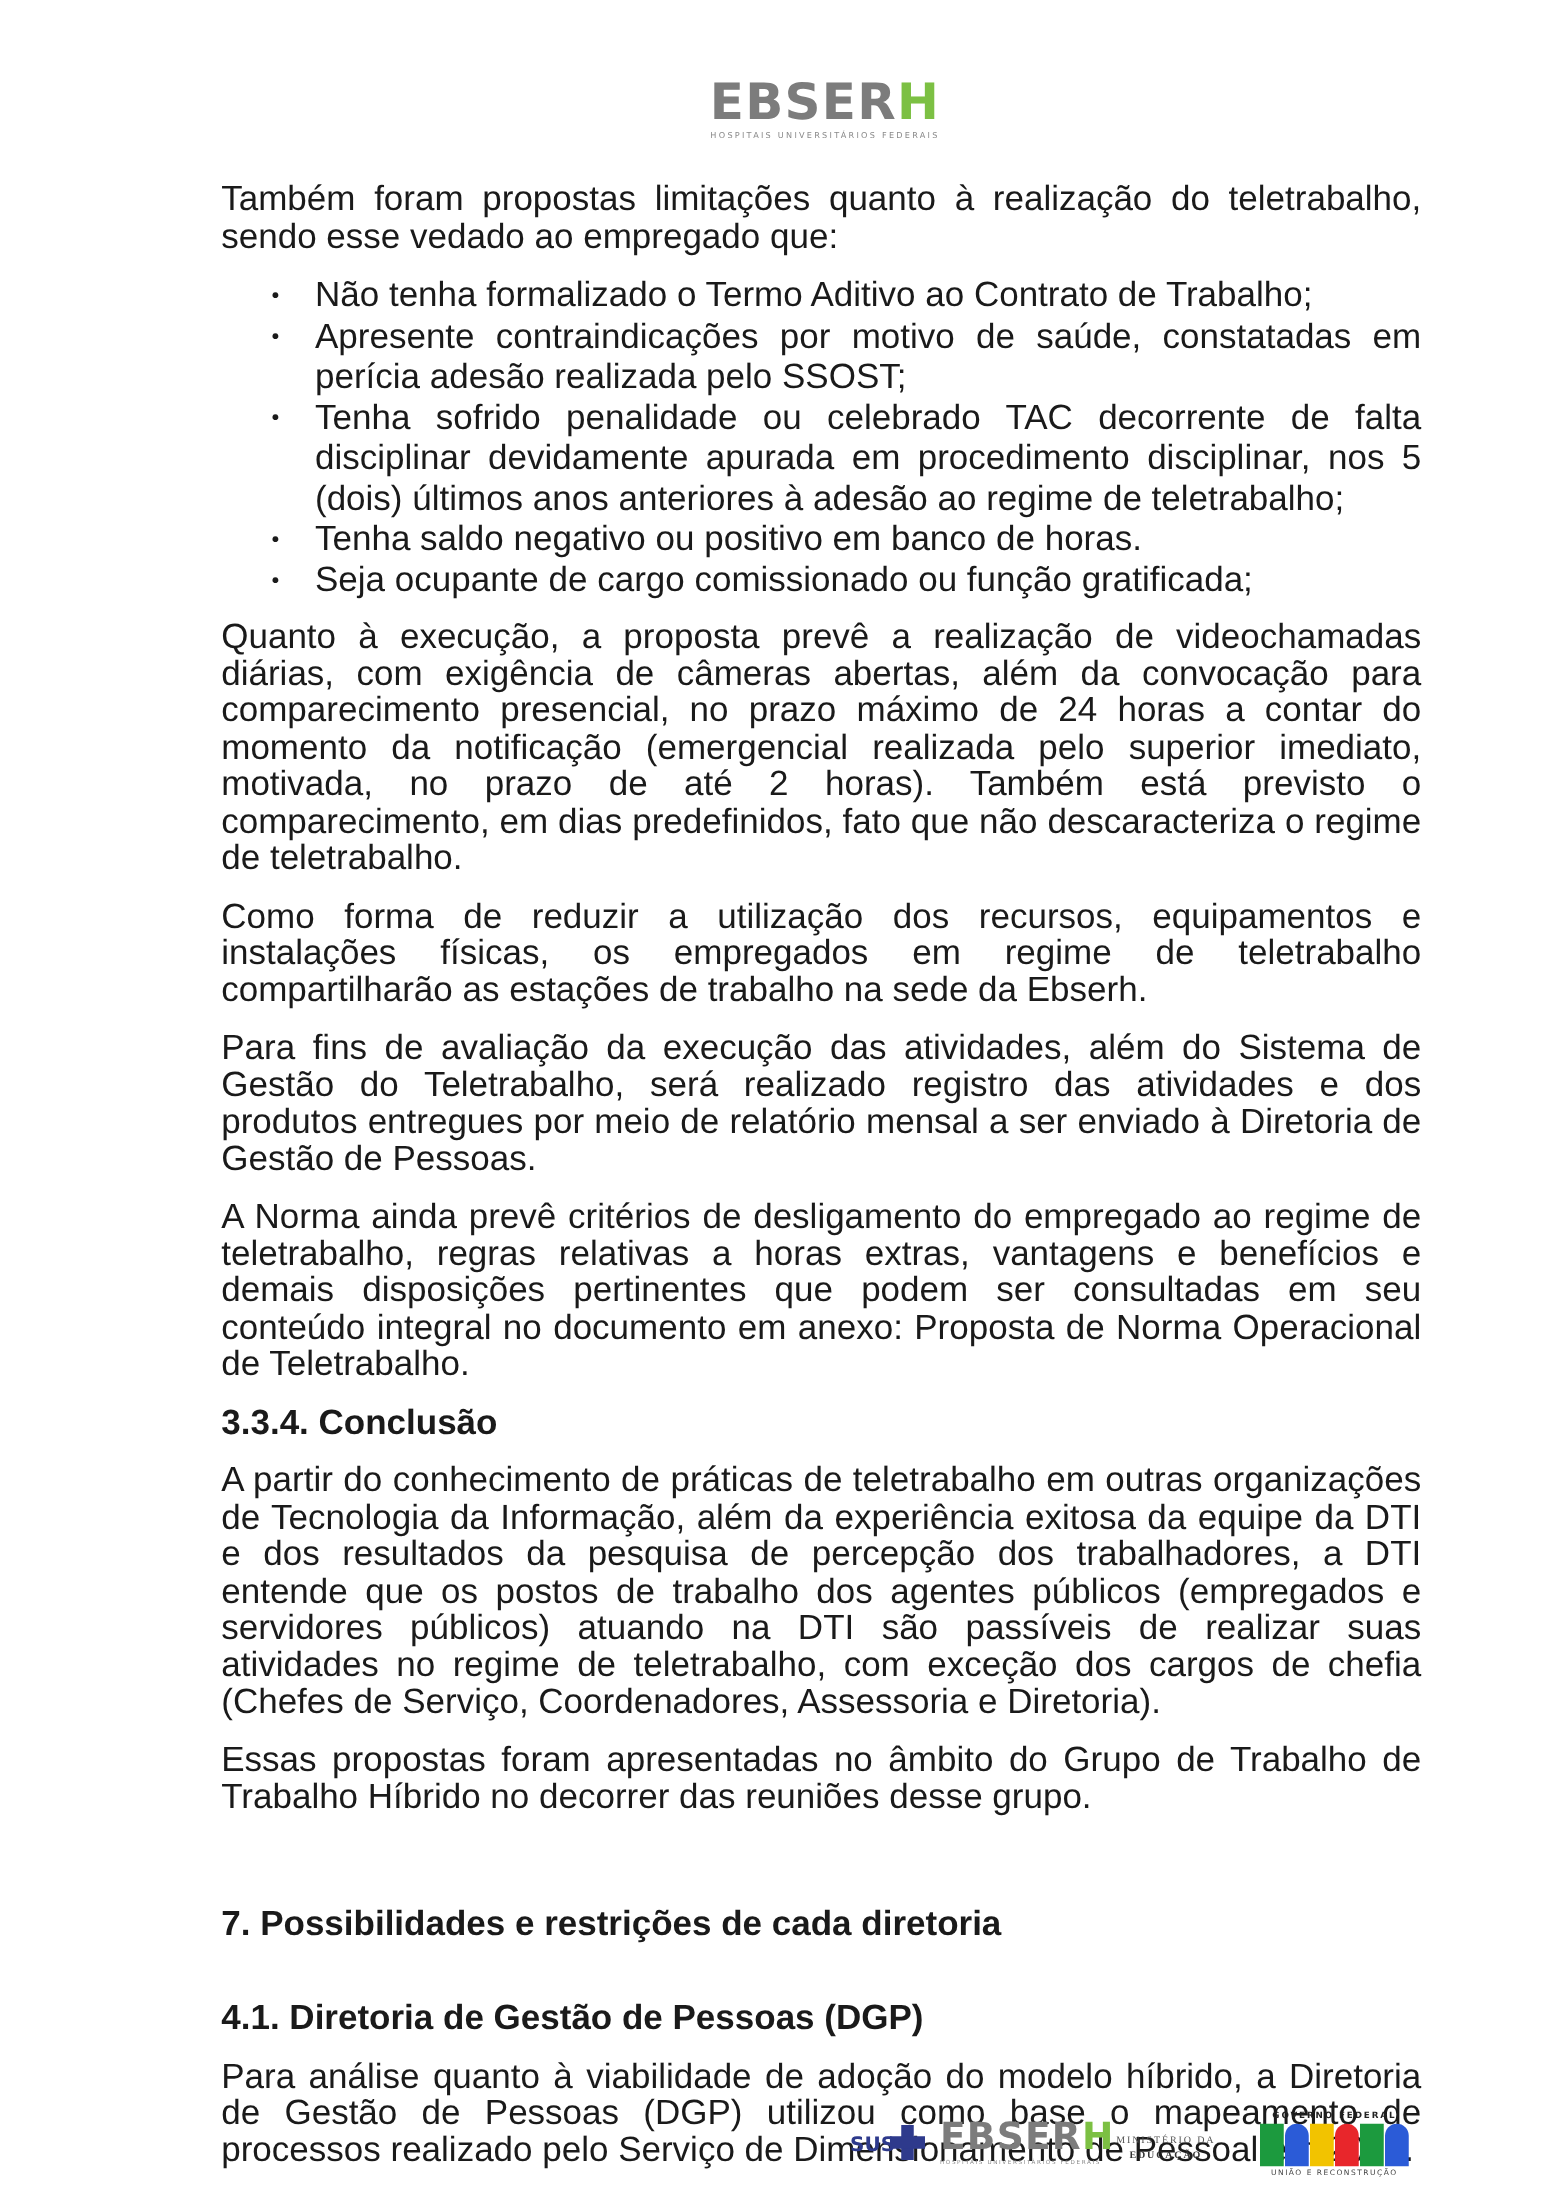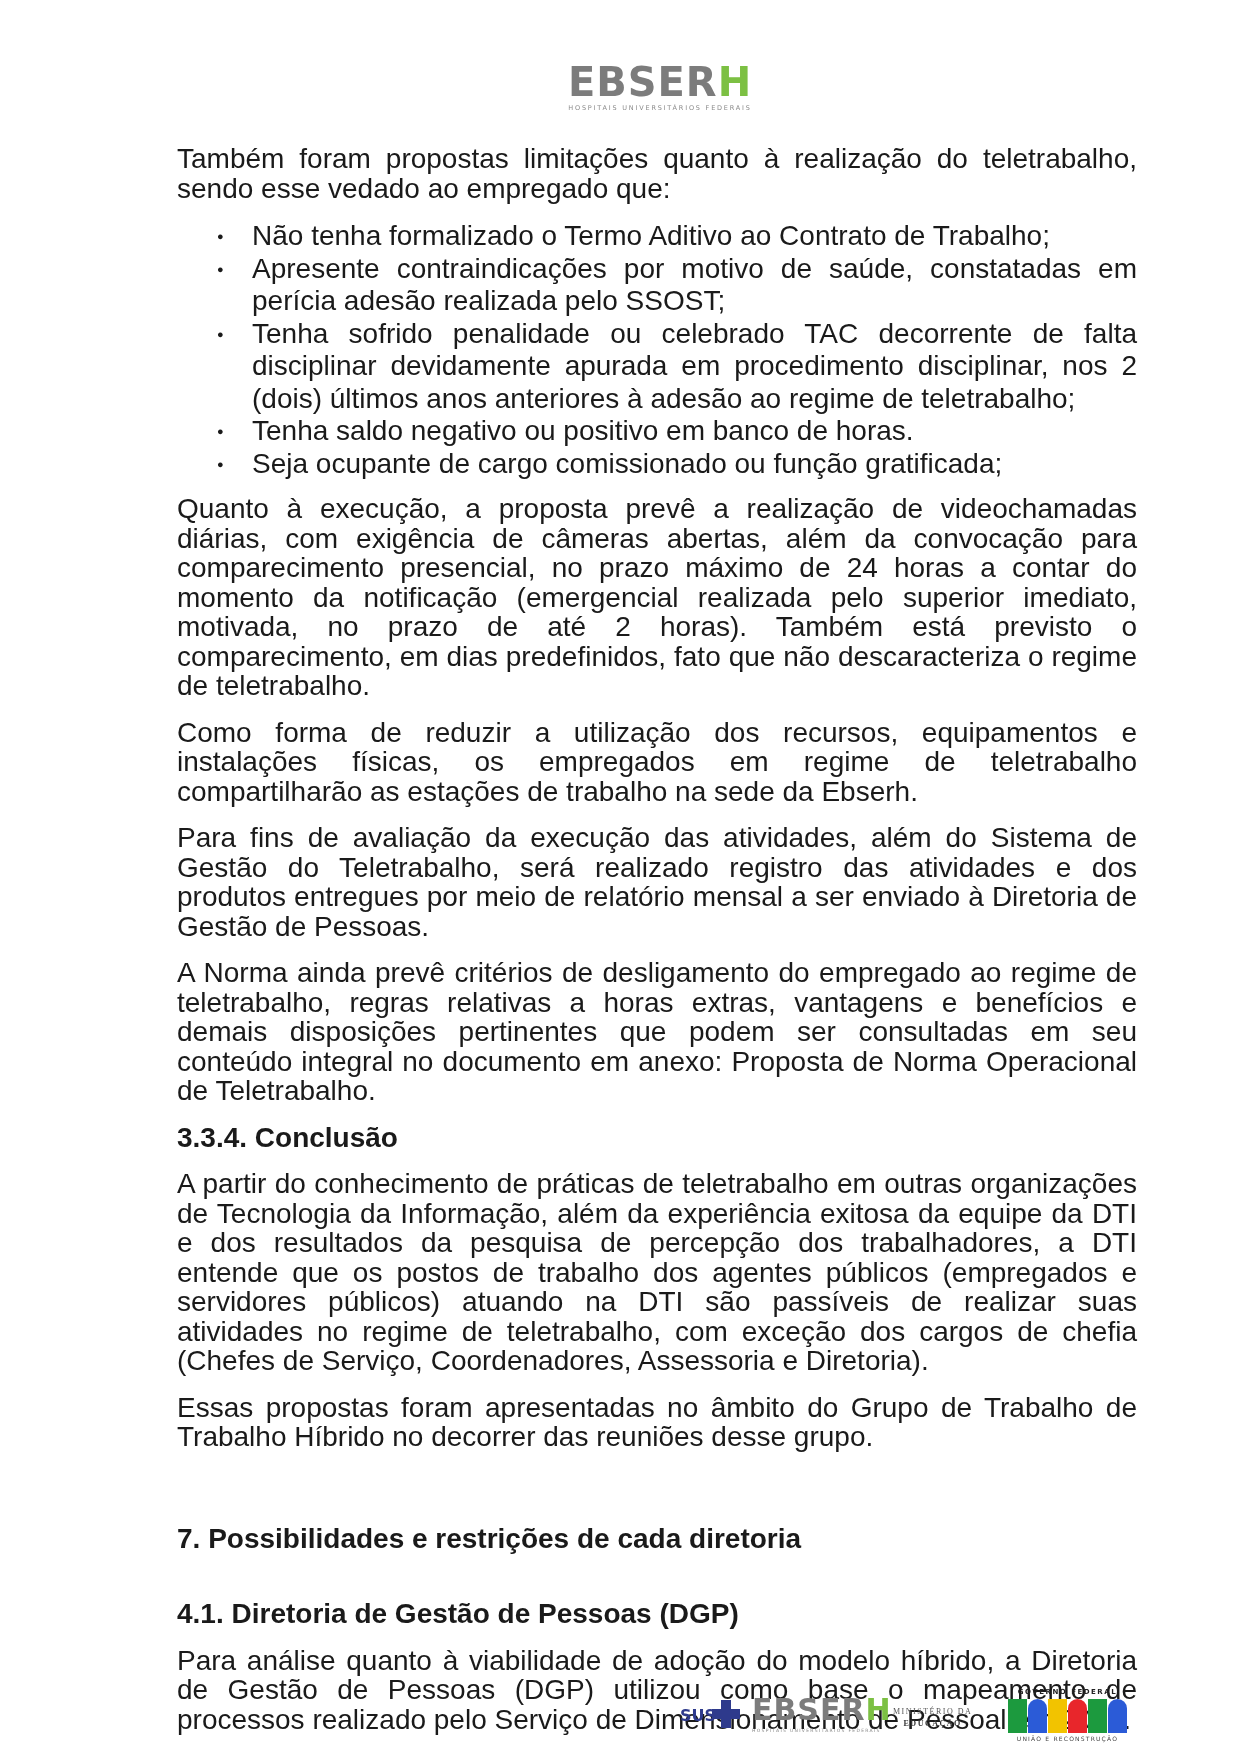--- a/index.html
+++ b/index.html
@@ -41,21 +41,21 @@
 <div class="header-logo">
   <div class="logo-word"><span>EBSER</span><span class="h">H</span></div>
   <div class="logo-sub">HOSPITAIS UNIVERSITÁRIOS FEDERAIS</div>
 </div>
 
 <div class="content">
   <p>Também foram propostas limitações quanto à realização do teletrabalho, sendo esse vedado ao empregado que:</p>
   <ul class="bullets">
     <li>Não tenha formalizado o Termo Aditivo ao Contrato de Trabalho;</li>
     <li>Apresente contraindicações por motivo de saúde, constatadas em perícia adesão realizada pelo SSOST;</li>
-    <li>Tenha sofrido penalidade ou celebrado TAC decorrente de falta disciplinar devidamente apurada em procedimento disciplinar, nos 2 (dois) últimos anos anteriores à adesão ao regime de teletrabalho;</li>
+    <li>Tenha sofrido penalidade ou celebrado TAC decorrente de falta disciplinar devidamente apurada em procedimento disciplinar, nos 5 (dois) últimos anos anteriores à adesão ao regime de teletrabalho;</li>
     <li>Tenha saldo negativo ou positivo em banco de horas.</li>
     <li>Seja ocupante de cargo comissionado ou função gratificada;</li>
   </ul>
   <p>Quanto à execução, a proposta prevê a realização de videochamadas diárias, com exigência de câmeras abertas, além da convocação para comparecimento presencial, no prazo máximo de 24 horas a contar do momento da notificação (emergencial realizada pelo superior imediato, motivada, no prazo de até 2 horas). Também está previsto o comparecimento, em dias predefinidos, fato que não descaracteriza o regime de teletrabalho.</p>
   <p>Como forma de reduzir a utilização dos recursos, equipamentos e instalações físicas, os empregados em regime de teletrabalho compartilharão as estações de trabalho na sede da Ebserh.</p>
   <p>Para fins de avaliação da execução das atividades, além do Sistema de Gestão do Teletrabalho, será realizado registro das atividades e dos produtos entregues por meio de relatório mensal a ser enviado à Diretoria de Gestão de Pessoas.</p>
   <p><span>A Norma ainda prevê critérios de desligamento do empregado ao regime de teletrabalho, regras relativas a horas extras, vantagens e benefícios e demais disposições pertinentes que podem ser consultadas em seu conteúdo integral no documento em anexo: </span><a class="link">Proposta de Norma Operacional de Teletrabalho</a><span>.</span></p>
   <div class="heading">3.3.4. Conclusão</div>
   <p>A partir do conhecimento de práticas de teletrabalho em outras organizações de Tecnologia da Informação, além da experiência exitosa da equipe da DTI e dos resultados da pesquisa de percepção dos trabalhadores, a DTI entende que os postos de trabalho dos agentes públicos (empregados e servidores públicos) atuando na DTI são passíveis de realizar suas atividades no regime de teletrabalho, com exceção dos cargos de chefia (Chefes de Serviço, Coordenadores, Assessoria e Diretoria).</p>
   <p style="margin-bottom:72px;">Essas propostas foram apresentadas no âmbito do Grupo de Trabalho de Trabalho Híbrido no decorrer das reuniões desse grupo.</p>

